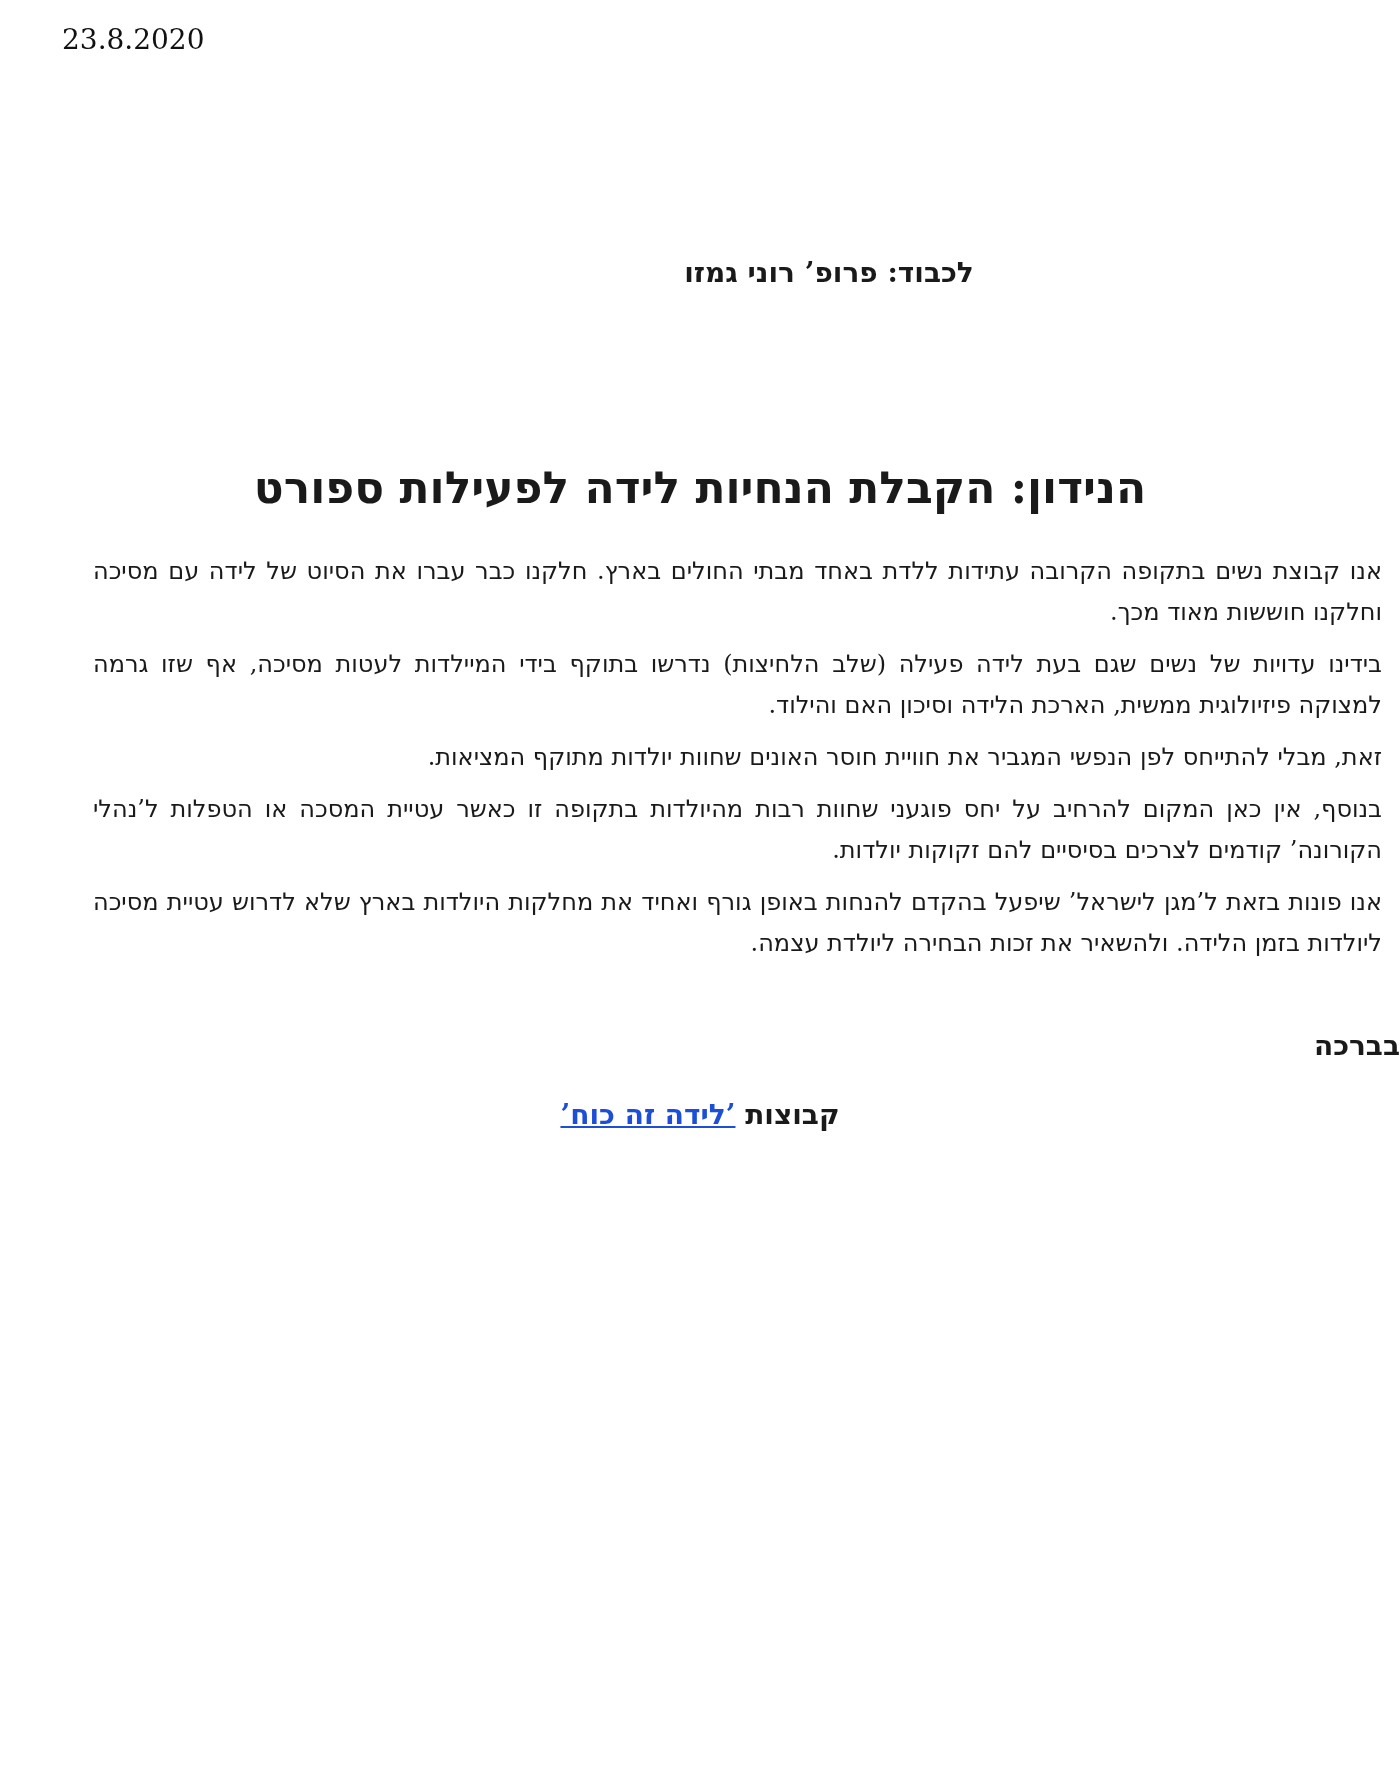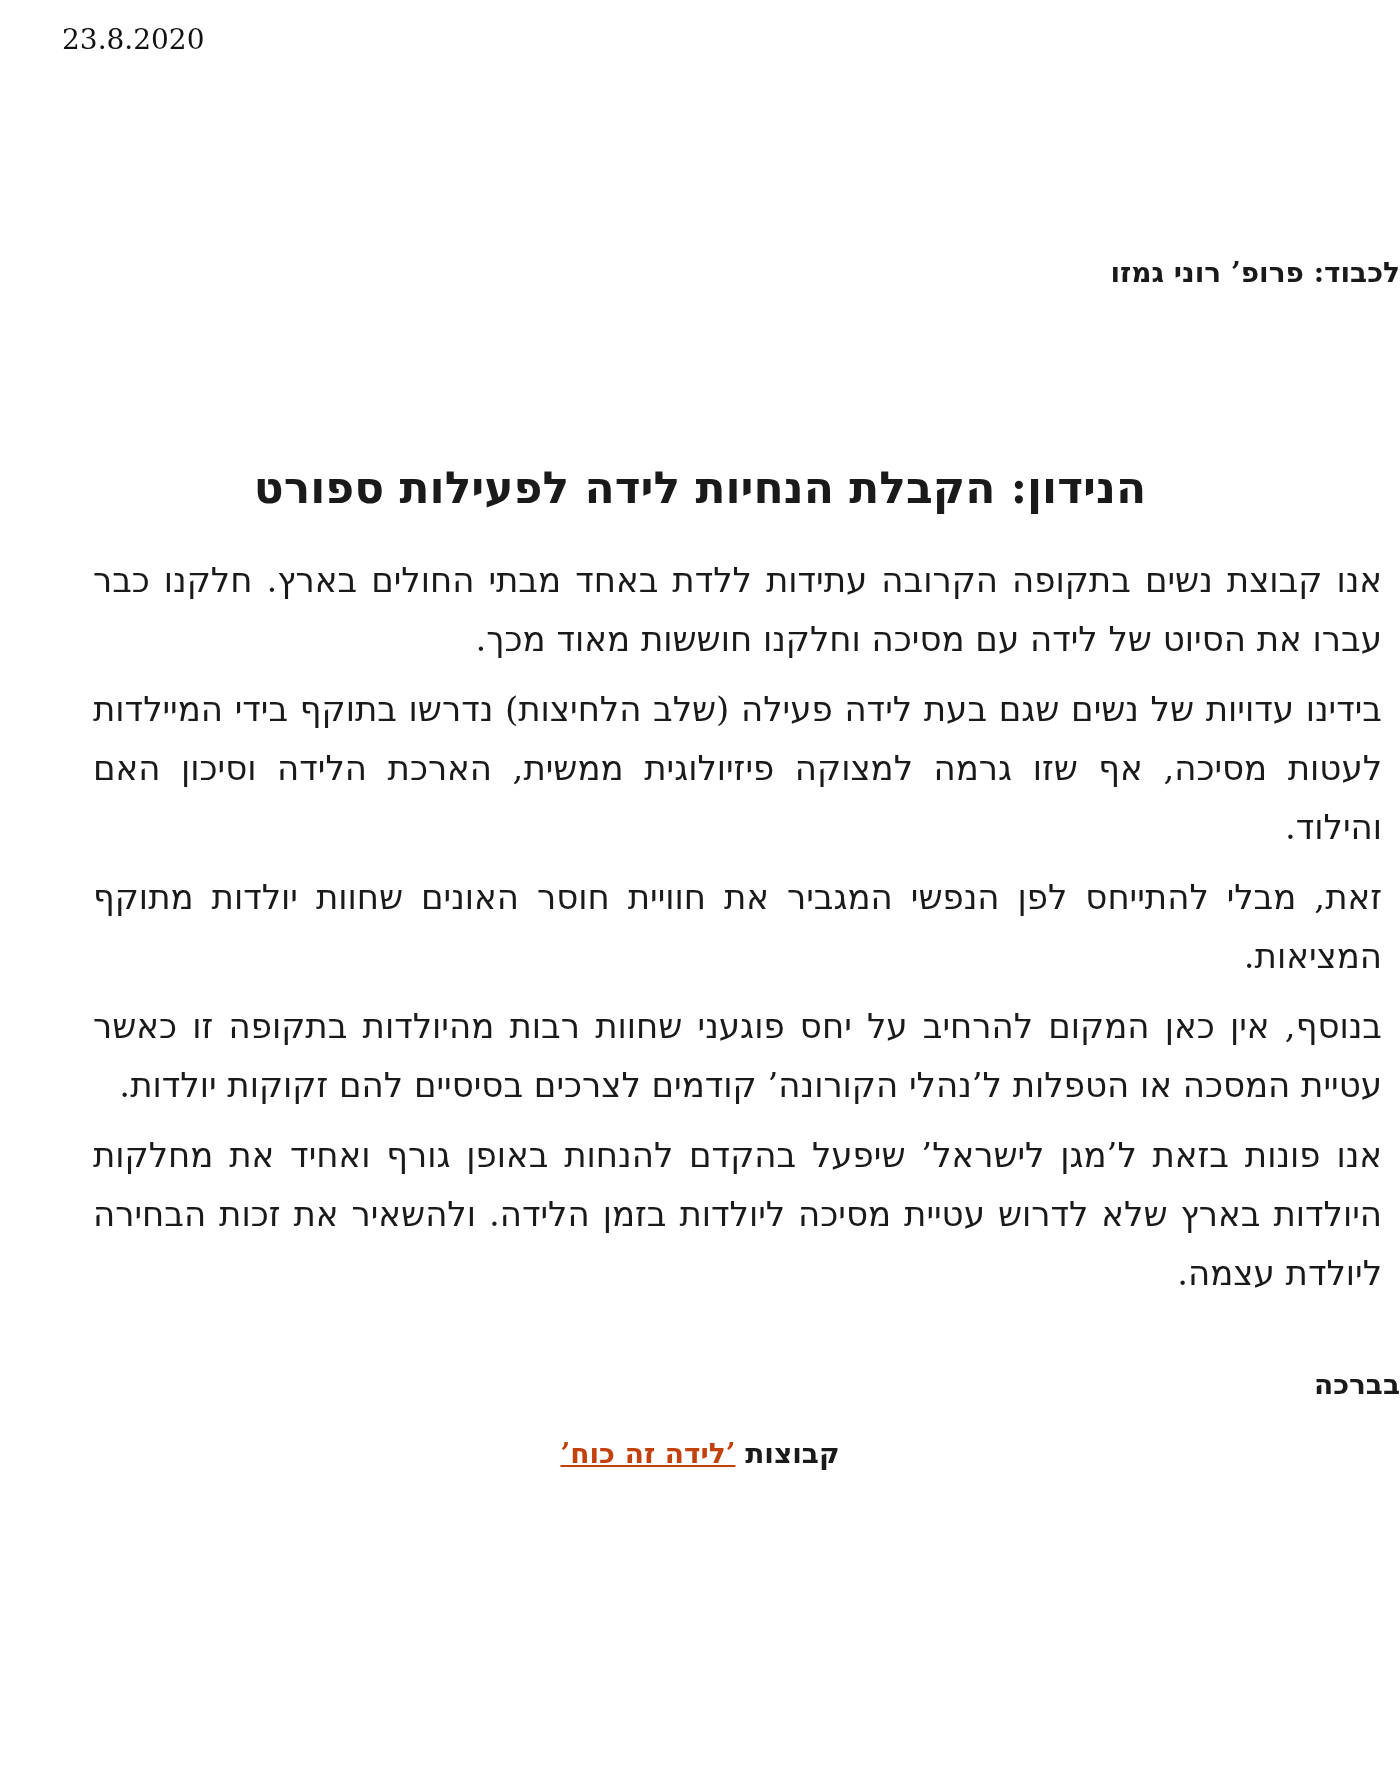--- a/index.html
+++ b/index.html
@@ -23,21 +23,21 @@
     direction: ltr;
     text-align: left;
     padding: 22px 0 0 62px;
     font-size: 28px;
     line-height: 36px;
     color: #111;
   }
   .recipient-block {
     margin-top: 180px;
     padding-left: 245px;
-    text-align: right;
+    text-align: center;
     font-weight: bold;
     font-size: 28px;
     margin-left: 13px;
   }
   .recipient-block .rline {
     line-height: 70px;
     white-space: nowrap;
   }
   .subject-row {
     margin-top: 155px;
@@ -46,22 +46,22 @@
     font-size: 44px;
     line-height: 50px;
   }
   .body-block {
     margin-top: 38px;
     padding: 0 85px 0 20px; 
     padding-right: 18px;
     padding-left: 85px;
   }
   .body-block p {
-    font-size: 34px;
-    line-height: 59px;
+    font-size: 24px;
+    line-height: 41px;
     margin: 0 0 11px 8px;
     text-align: justify;
     text-justify: inter-word;
   }
   .body-block p.gap-before {
     margin-top: 72px;
   }
   .closing-row {
     margin-top: 62px;
     text-align: right;
@@ -70,21 +70,21 @@
     line-height: 40px;
   }
   .signature-row {
     margin-top: 28px;
     text-align: center;
     font-weight: bold;
     font-size: 28px;
     line-height: 42px;
   }
   .signature-row .sig-link {
-    color: #c2410c;
+    color: #1d4ed8;
     text-decoration: underline;
     cursor: pointer;
   }
 </style>
 </head>
 <body>
 
 <div class="page">
 
   <div class="date-row">23.8.2020</div>

